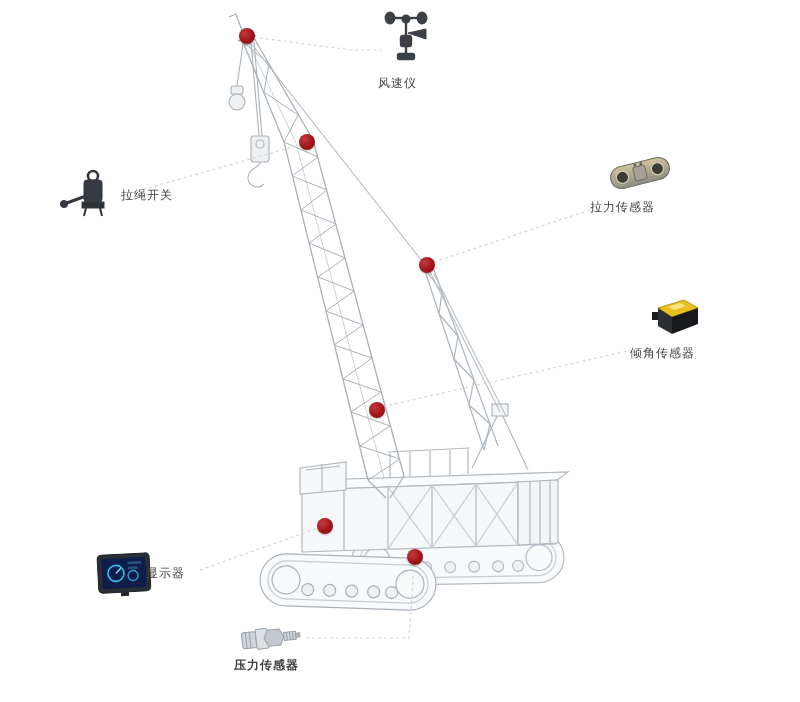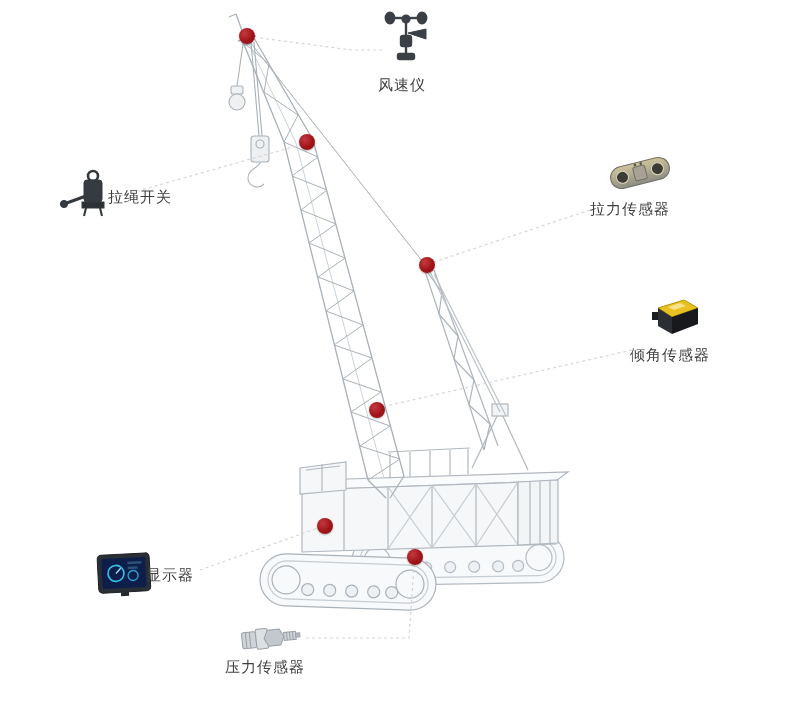--- a/index.html
+++ b/index.html
@@ -8,21 +8,21 @@
     overflow:hidden; font-family:"Liberation Sans", sans-serif;
   }
   .art { position:absolute; left:0; top:0; }
   .marker {
     position:absolute; width:16px; height:16px; border-radius:50%;
     transform:translate(-50%,-50%);
     background:radial-gradient(circle at 35% 32%, #c23a3e 0%, #a01419 55%, #8a1014 100%);
     box-shadow:0 1px 2px rgba(0,0,0,0.25);
   }
   .label {
-    position:absolute; font-size:15px; color:#3f3f3f; letter-spacing:1px;
+    position:absolute; font-size:12px; color:#3f3f3f; letter-spacing:1px;
     white-space:nowrap; line-height:1.2;
   }
   .icon { position:absolute; }
 </style>
 </head>
 <body>
 
 <div class="stage">
 
   <svg class="art" width="800" height="702" viewBox="0 0 800 702">
@@ -241,19 +241,19 @@
         <rect x="46" y="20" width="12" height="8" fill="#cfd4d8"></rect>
         <line x1="49" y1="20" x2="49" y2="28"></line>
         <line x1="52" y1="20" x2="52" y2="28"></line>
         <line x1="55" y1="20" x2="55" y2="28"></line>
         <rect x="58" y="22" width="4" height="4" fill="#b7bdc2"></rect>
       </g>
     </svg>
   </div>
 
   <div class="label" style="left:378px; top:76px;">风速仪</div>
-  <div class="label" style="left:108px; top:188px;">拉绳开关</div>
+  <div class="label" style="left:121px; top:188px;">拉绳开关</div>
   <div class="label" style="left:590px; top:200px;text-align:right;">拉力传感器</div>
   <div class="label" style="left:630px; top:346px;font-family:Liberation Serif, serif;">倾角传感器</div>
   <div class="label" style="left:146px; top:566px;">显示器</div>
-  <div class="label" style="left:225px; top:658px;">压力传感器</div>
+  <div class="label" style="left:234px; top:658px;font-weight:bold;">压力传感器</div>
 
 </div>
 
 </body></html>

